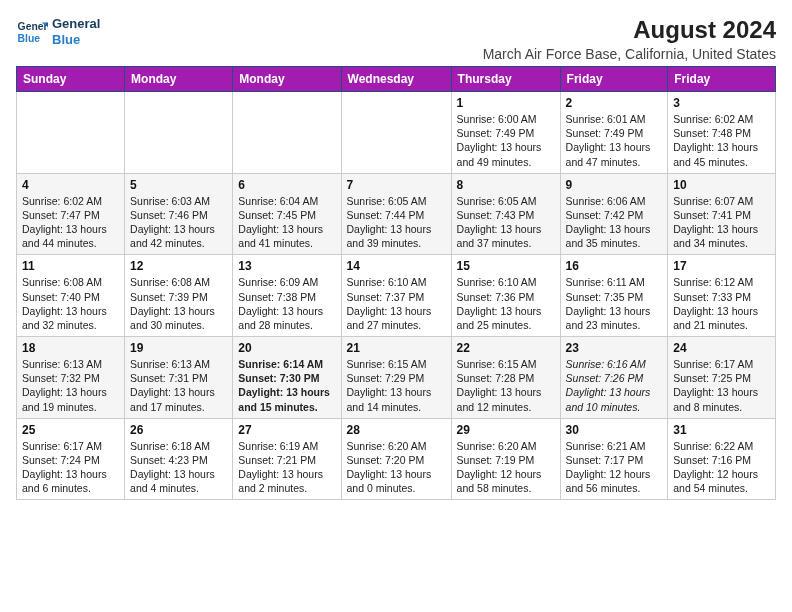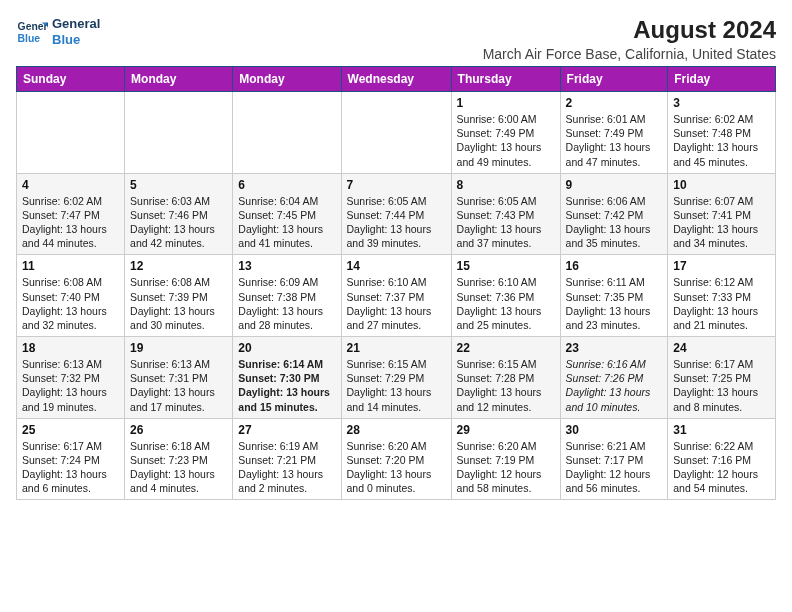--- a/index.html
+++ b/index.html
@@ -303,21 +303,21 @@
         <td>
           <div class="day-number">25</div>
           <div class="day-info" style="white-space: pre-line;">Sunrise: 6:17 AM
 Sunset: 7:24 PM
 Daylight: 13 hours
 and 6 minutes.</div>
         </td>
         <td>
           <div class="day-number">26</div>
           <div class="day-info" style="white-space: pre-line;">Sunrise: 6:18 AM
-Sunset: 7:23 PM
+Sunset: 4:23 PM
 Daylight: 13 hours
 and 4 minutes.</div>
         </td>
         <td>
           <div class="day-number">27</div>
           <div class="day-info" style="white-space: pre-line;">Sunrise: 6:19 AM
 Sunset: 7:21 PM
 Daylight: 13 hours
 and 2 minutes.</div>
         </td>

